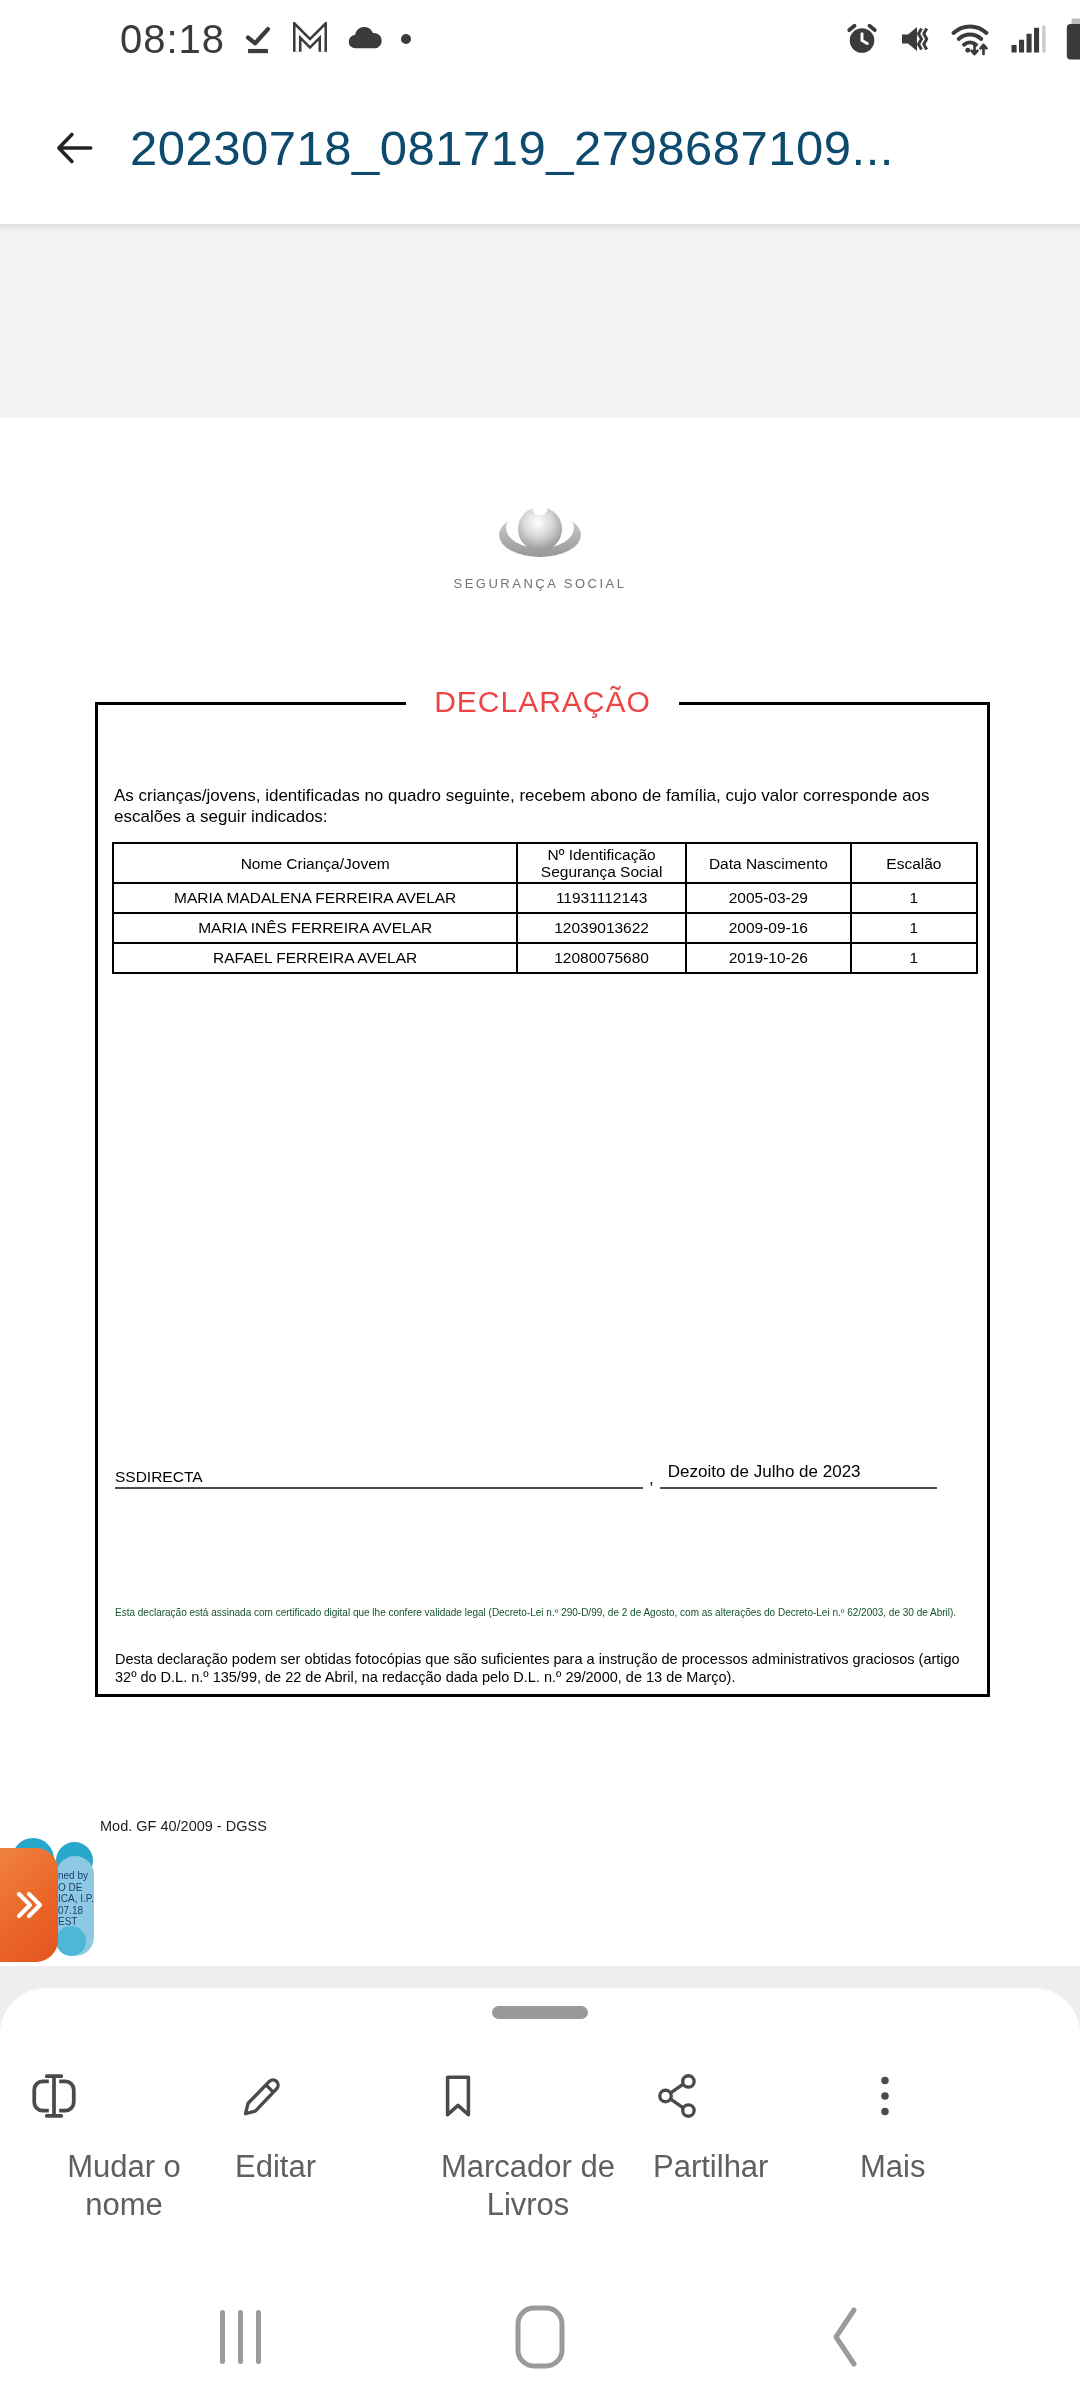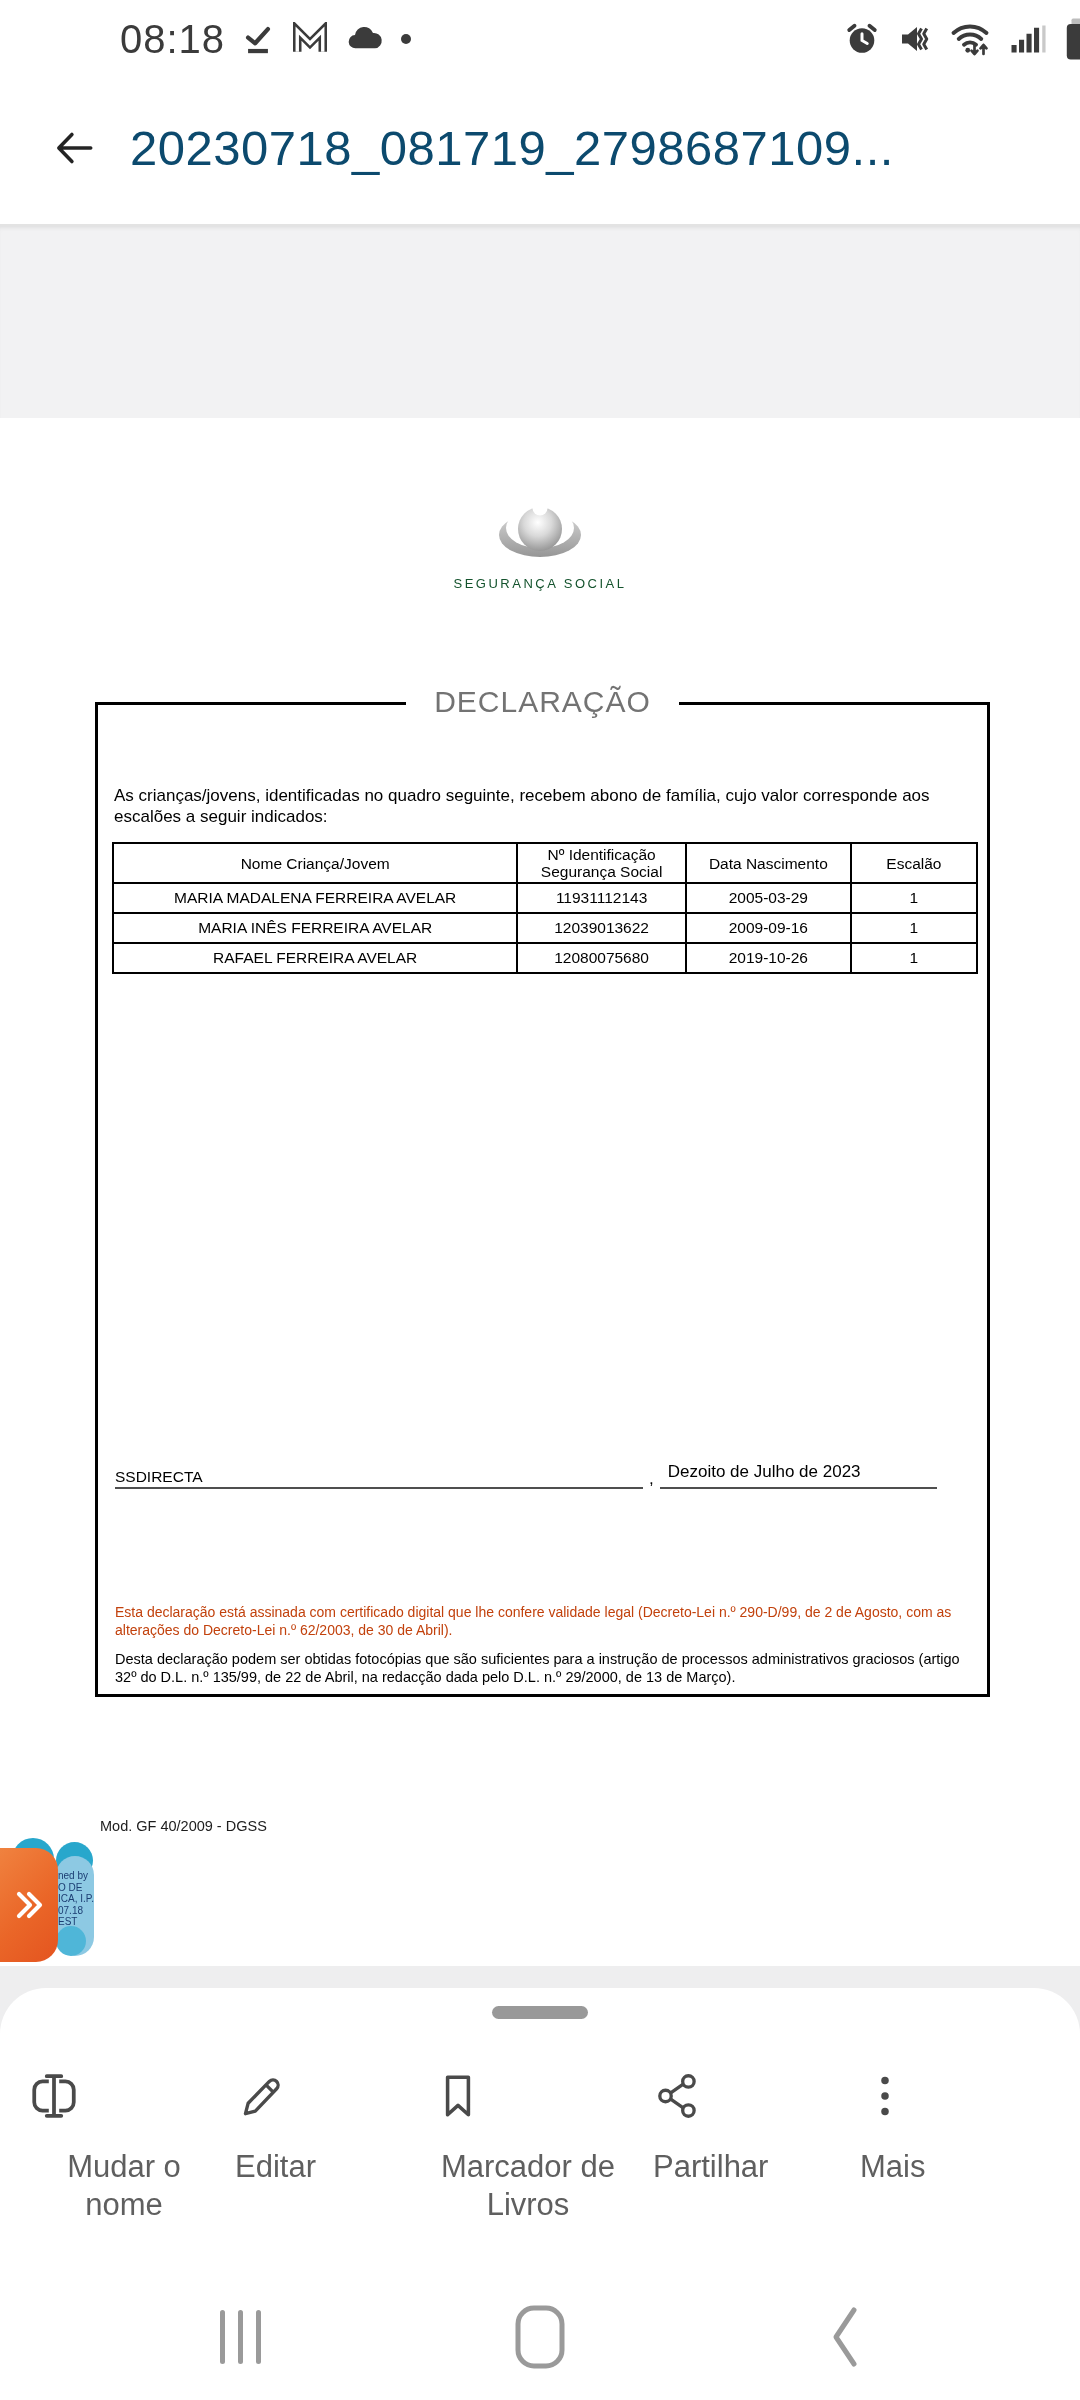--- a/index.html
+++ b/index.html
@@ -23,41 +23,41 @@
 
   
   .viewer-gray { position:absolute; top:226px; left:0; width:1080px; height:192px; background:#f2f2f3;
     box-shadow: inset 0 4px 5px -3px rgba(0,0,0,0.10); }
 
   
   .page { position:absolute; top:418px; left:0; width:1080px; height:1550px; background:#ffffff; }
 
   .ss-logo { position:absolute; left:50%; top:84px; transform:translateX(-50%); }
   .ss-logo-caption { position:absolute; left:50%; top:158px; transform:translateX(-50%);
-    font-size:13px; letter-spacing:2.5px; color:#14532d; white-space:nowrap; }
+    font-size:13px; letter-spacing:2.5px; color:#737373; white-space:nowrap; }
 
   .decl-box { position:absolute; left:95px; top:284px; width:895px; height:995px; border:3px solid #000; }
   .decl-legend { position:absolute; top:-20px; left:0; width:100%; text-align:center; }
-  .decl-legend span { background:#fff; padding:0 28px; font-size:30px; letter-spacing:1px; color:#737373; }
+  .decl-legend span { background:#fff; padding:0 28px; font-size:30px; letter-spacing:1px; color:#ef4444; }
 
   .intro-text { position:absolute; left:16px; top:80px; width:872px; font-size:17px; line-height:21px; color:#000; }
 
   .child-table { position:absolute; left:14px; top:137px; width:866px; border-collapse:collapse;
     font-size:15.5px; color:#000; table-layout:fixed; }
   .child-table th, .child-table td { border:2px solid #000; text-align:center; vertical-align:middle; font-weight:normal; padding:1px 4px;margin-top:32px; }
   .child-table th { height:40px; line-height:17px; }
   .child-table td { height:30px; }
   .col-name { width:46.8%; } .col-niss { width:19.5%; } .col-dob { width:19.1%; } .col-esc { width:14.6%; }
 
   .sig-row { position:absolute; left:17px; top:757px; width:822px; display:flex; align-items:flex-end; }
   .sig-left { width:528px; border-bottom:2px solid #4f4f4f; font-size:15.5px; padding-bottom:1px; color:#000; }
   .sig-comma { font-size:17px; margin:0 6px; padding-bottom:0px; color:#000; }
   .sig-right { flex:1; border-bottom:2px solid #4f4f4f; font-size:17px; padding:0 0 5px 8px; color:#000; }
 
-  .legal-1 { position:absolute; left:17px; top:899px; width:852px; font-size:14px; line-height:17.5px; color:#c2410c; }
+  .legal-1 { position:absolute; left:17px; top:899px; width:852px; font-size:10px; line-height:17.5px; color:#14532d; }
   .legal-2 { position:absolute; left:17px; top:946px; width:852px; font-size:14.5px; line-height:17.5px; color:#000; }
 
   .form-ref { position:absolute; left:100px; top:1400px; font-size:14.5px; color:#1d1d1d; }
 
   
   .stamp-circle-a { position:absolute; left:12px; top:1420px; width:42px; height:42px; border-radius:50%; background:#28a7cc; z-index:1; }
   .stamp-circle-b { position:absolute; left:56px; top:1424px; width:37px; height:37px; border-radius:50%; background:#28a7cc; z-index:1; }
   .stamp-capsule { position:absolute; left:56px; top:1438px; width:38px; height:100px; border-radius:19px; background:#8dc9e3; z-index:2; }
   .stamp-circle-c { position:absolute; left:56px; top:1508px; width:30px; height:30px; border-radius:50%; background:#4fb6d8; z-index:3; }
   .stamp-text { position:absolute; left:58px; top:1452px; z-index:4; font-size:10px; line-height:11.5px; color:#1c3e73; white-space:nowrap; }

